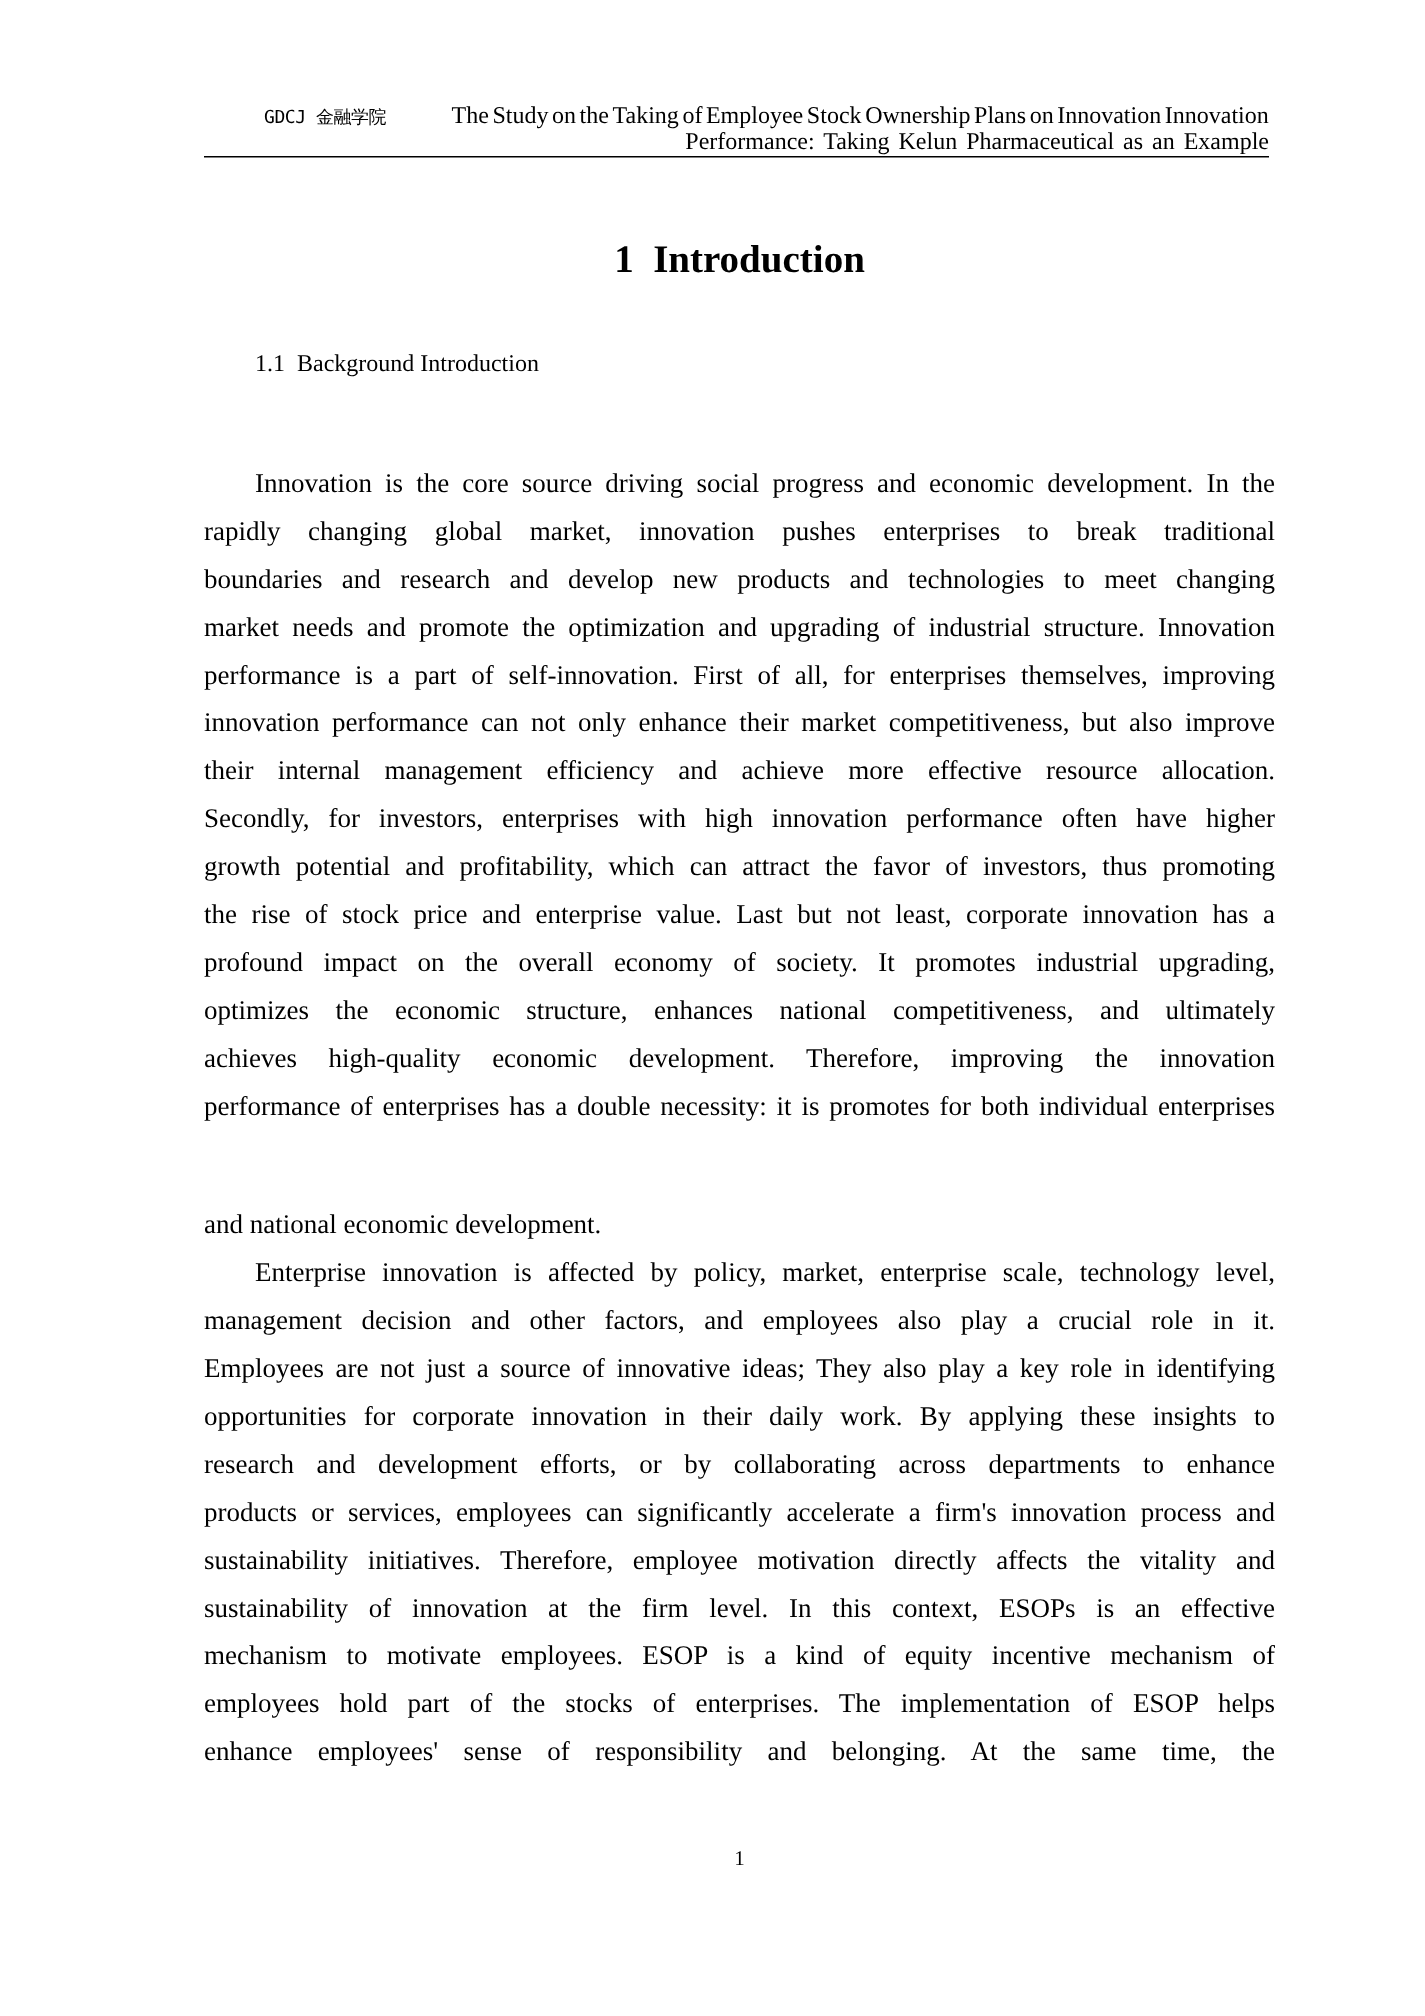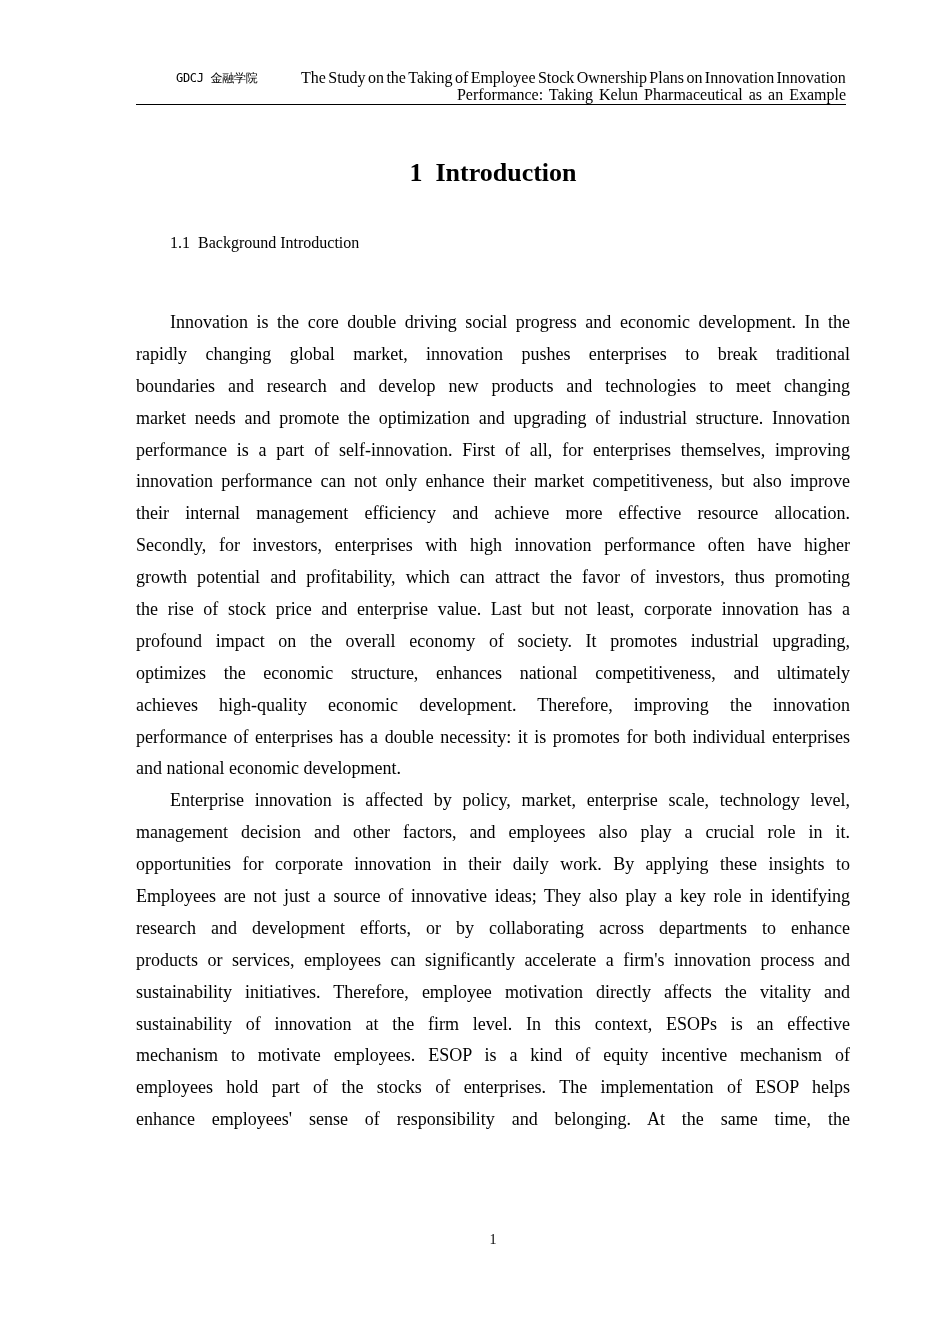--- a/index.html
+++ b/index.html
@@ -85,20 +85,21 @@
       line-height: 31.9px;
       text-align: justify;
       text-align-last: justify;
       white-space: normal;
     }
     .line.indent {
       padding-left: 34px;
     }
     .line.last {
       text-align-last: left;
+      margin-top: 48px;
     }
     .page-number {
       position: absolute;
       left: 0;
       width: 986px;
       top: 1232px;
       text-align: center;
       font-size: 14px;
     }
   </style>
@@ -126,41 +127,41 @@
     <span class="hline second">Performance:  Taking  Kelun  Pharmaceutical  as  an  Example</span>
   </div>
 </div>
 
 <div class="chapter-title">1  Introduction</div>
 
 <div class="section-title">1.1  Background Introduction</div>
 
 <div class="body-text" id="body-text">
     <div>
-      <span class="line indent">Innovation is the core double driving social progress and economic development. In the</span>
+      <span class="line indent">Innovation is the core source driving social progress and economic development. In the</span>
       <span class="line">rapidly changing global market, innovation pushes enterprises to break traditional</span>
       <span class="line">boundaries and research and develop new products and technologies to meet changing</span>
       <span class="line">market needs and promote the optimization and upgrading of industrial structure. Innovation</span>
       <span class="line">performance is a part of self-innovation. First of all, for enterprises themselves, improving</span>
       <span class="line">innovation performance can not only enhance their market competitiveness, but also improve</span>
       <span class="line">their internal management efficiency and achieve more effective resource allocation.</span>
       <span class="line">Secondly, for investors, enterprises with high innovation performance often have higher</span>
       <span class="line">growth potential and profitability, which can attract the favor of investors, thus promoting</span>
       <span class="line">the rise of stock price and enterprise value. Last but not least, corporate innovation has a</span>
       <span class="line">profound impact on the overall economy of society.  It  promotes  industrial upgrading,</span>
       <span class="line">optimizes  the economic structure, enhances  national competitiveness, and ultimately</span>
       <span class="line">achieves  high-quality economic development. Therefore, improving the innovation</span>
       <span class="line">performance of enterprises has a double necessity: it is promotes for both individual enterprises</span>
       <span class="line last">and national economic development.</span>
     </div>
     <div>
       <span class="line indent">Enterprise innovation is affected by policy, market, enterprise scale, technology level,</span>
       <span class="line">management decision and other factors, and employees also play a crucial role in it.</span>
+      <span class="line">Employees are not just a source of innovative ideas; They also play a key role in identifying</span>
       <span class="line">opportunities for corporate innovation in their daily work. By applying these insights to</span>
-      <span class="line">Employees are not just a source of innovative ideas; They also play a key role in identifying</span>
       <span class="line">research and development efforts, or by collaborating across departments to enhance</span>
       <span class="line">products or services, employees can significantly accelerate a firm's innovation process and</span>
       <span class="line">sustainability initiatives. Therefore, employee motivation directly affects the vitality and</span>
       <span class="line">sustainability of innovation at the firm level. In this context,  ESOPs is an effective</span>
       <span class="line">mechanism to motivate employees.  ESOP  is a kind of equity incentive mechanism of</span>
       <span class="line">employees hold part of the stocks of enterprises. The implementation of  ESOP  helps</span>
       <span class="line">enhance employees' sense of responsibility and belonging. At the same time, the</span>
     </div>
   </div>
 

